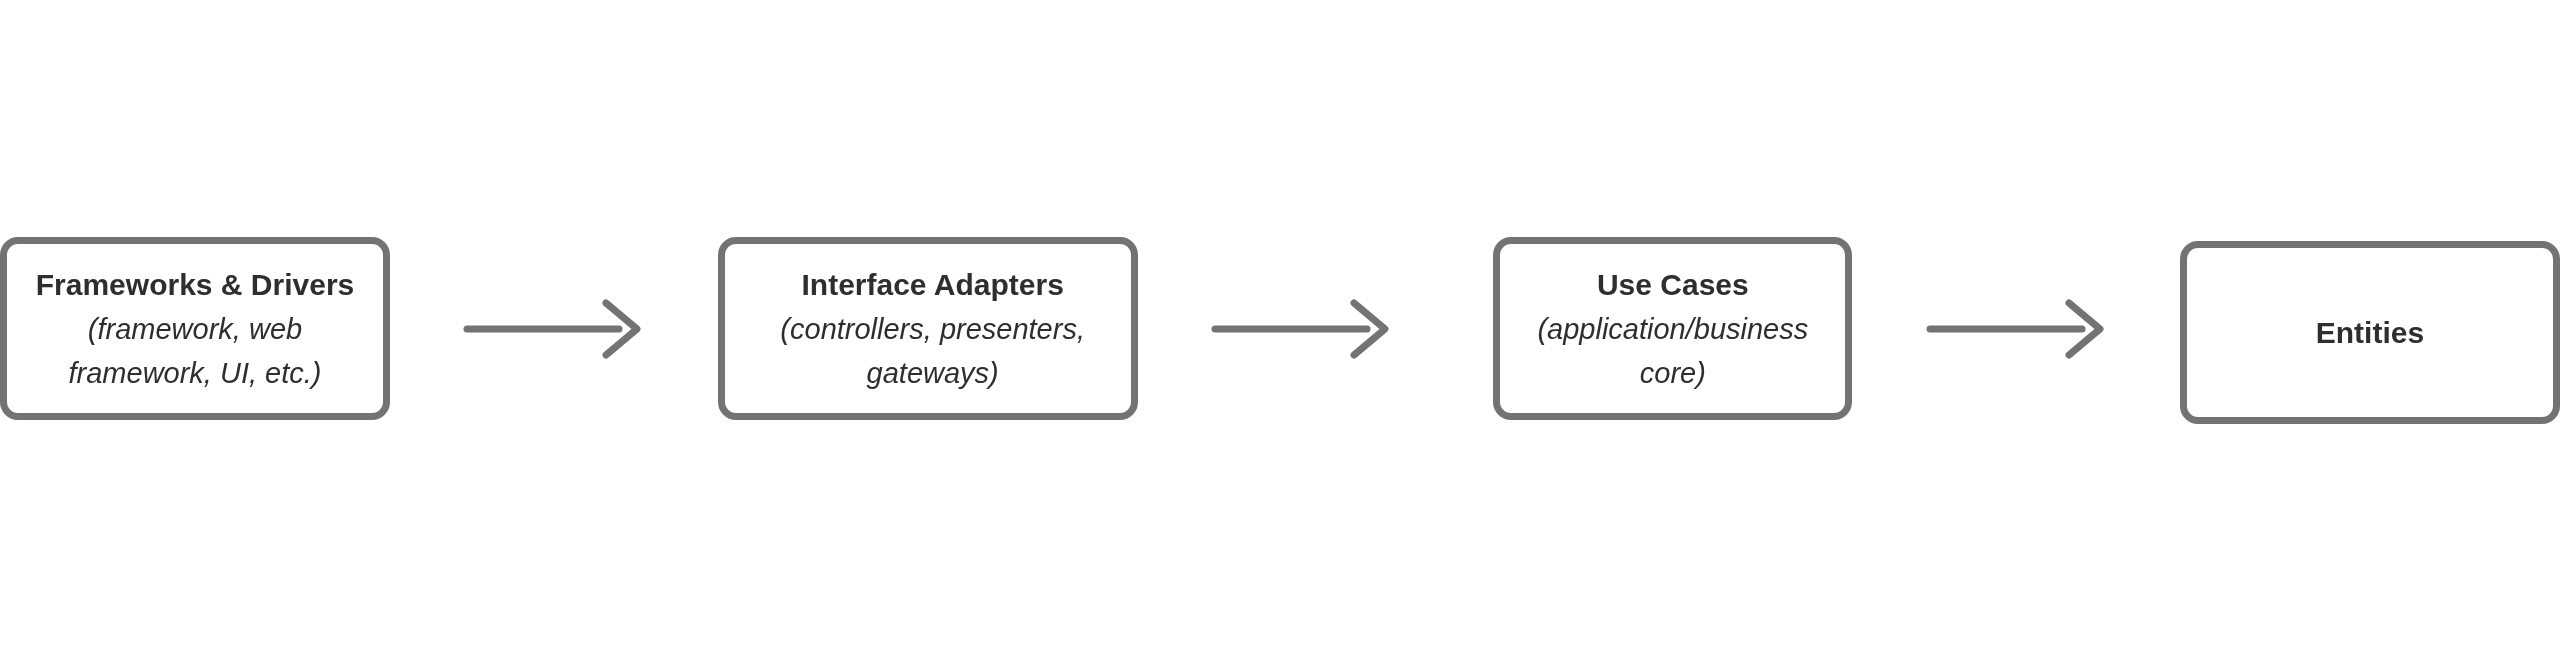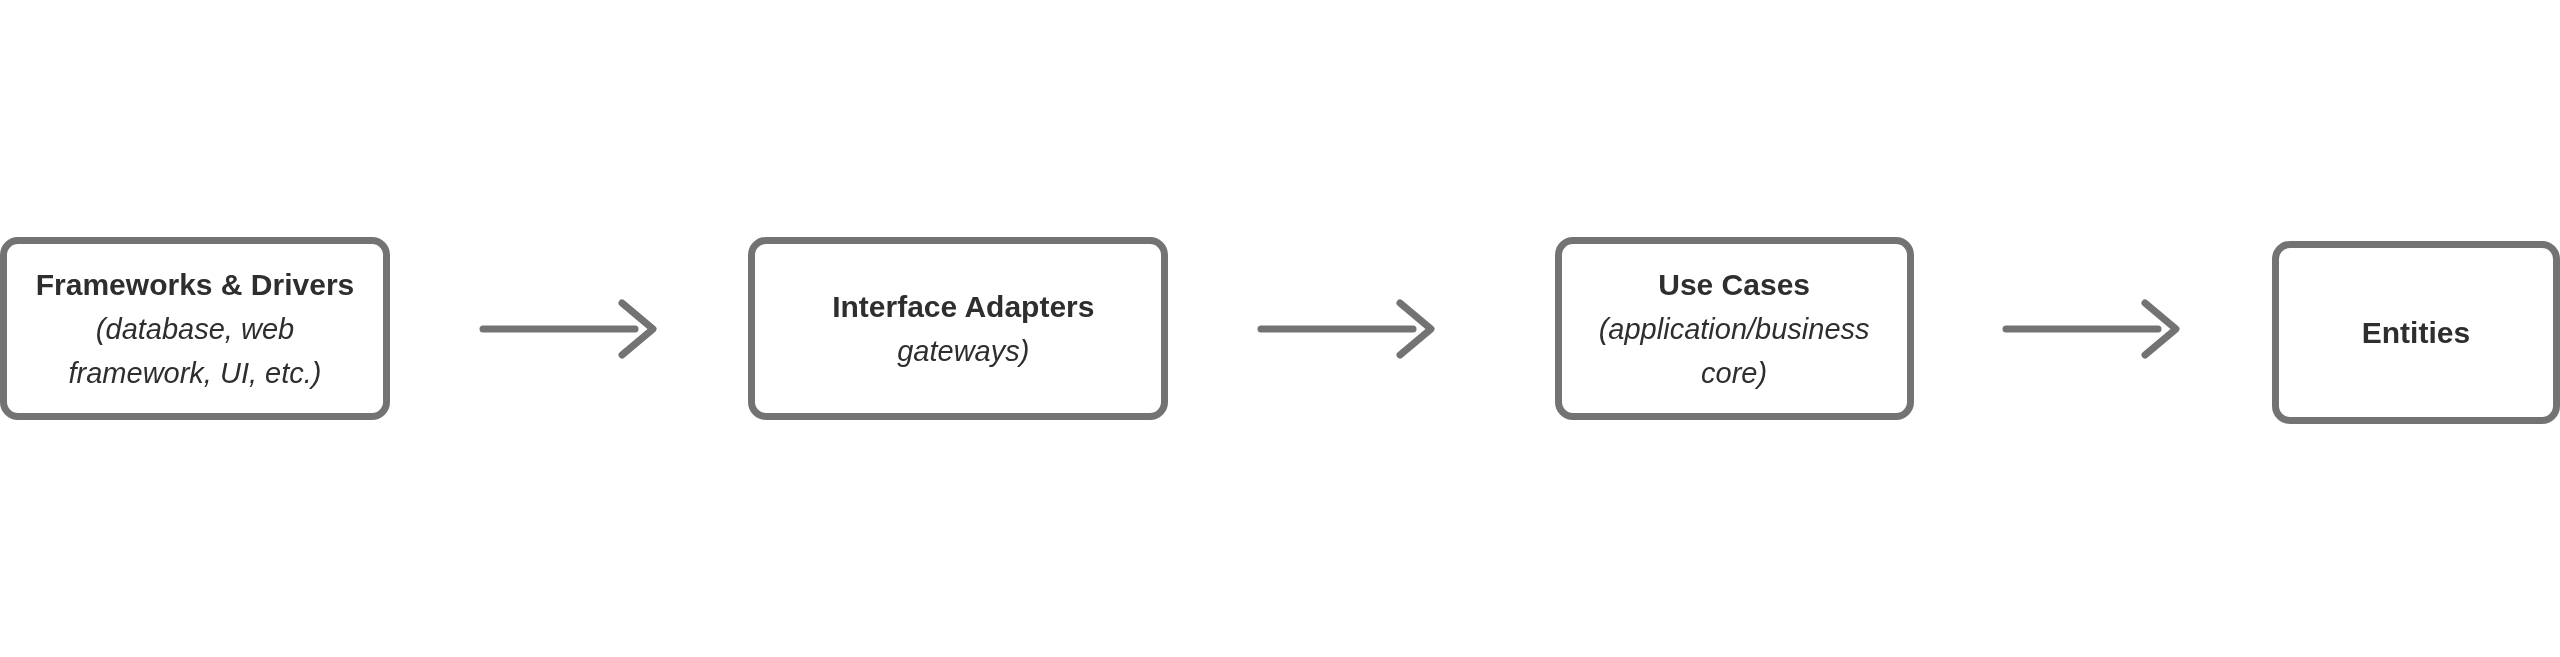--- a/index.html
+++ b/index.html
@@ -31,21 +31,21 @@
     flex-direction: column;
     align-items: center;
     justify-content: center;
     text-align: center;
     color: #2e2e2e;
     flex: 0 0 auto;
   }
   .box-1 { width: 390px; }
   .box-2 { width: 420px; padding-left: 10px; }
   .box-3 { width: 359px; margin-left: 28px; }
-  .box-4 { width: 288px; margin-top: 8px; }
+  .box-4 { width: 380px; margin-top: 8px; }
   .box-title {
     font-size: 30px;
     font-weight: bold;
     line-height: 44px;
     white-space: nowrap;
   }
   .box-subtitle-line {
     font-size: 29px;
     font-style: italic;
     line-height: 44px;
@@ -58,33 +58,34 @@
     display: block;
   }
 </style>
 </head>
 <body>
 
 <div class="canvas">
 
   <div class="flow-box box-1">
     <div class="box-title">Frameworks &amp; Drivers</div>
-    <div class="box-subtitle-line">(database, web</div>
+    <div class="box-subtitle-line">(framework, web</div>
     <div class="box-subtitle-line">framework, UI, etc.)</div>
   </div>
 
   <svg class="flow-arrow" viewBox="0 0 185 66" xmlns="http://www.w3.org/2000/svg">
     <g fill="none" stroke="#737373" stroke-width="7" stroke-linecap="round" stroke-linejoin="round">
       <path d="M6 33 H158"></path>
       <path d="M145 7 L176 33 L145 59"></path>
     </g>
   </svg>
 
   <div class="flow-box box-2">
     <div class="box-title">Interface Adapters</div>
+    <div class="box-subtitle-line">(controllers, presenters,</div>
     <div class="box-subtitle-line">gateways)</div>
   </div>
 
   <svg class="flow-arrow" viewBox="0 0 185 66" xmlns="http://www.w3.org/2000/svg">
     <g fill="none" stroke="#737373" stroke-width="7" stroke-linecap="round" stroke-linejoin="round">
       <path d="M6 33 H158"></path>
       <path d="M145 7 L176 33 L145 59"></path>
     </g>
   </svg>
 

